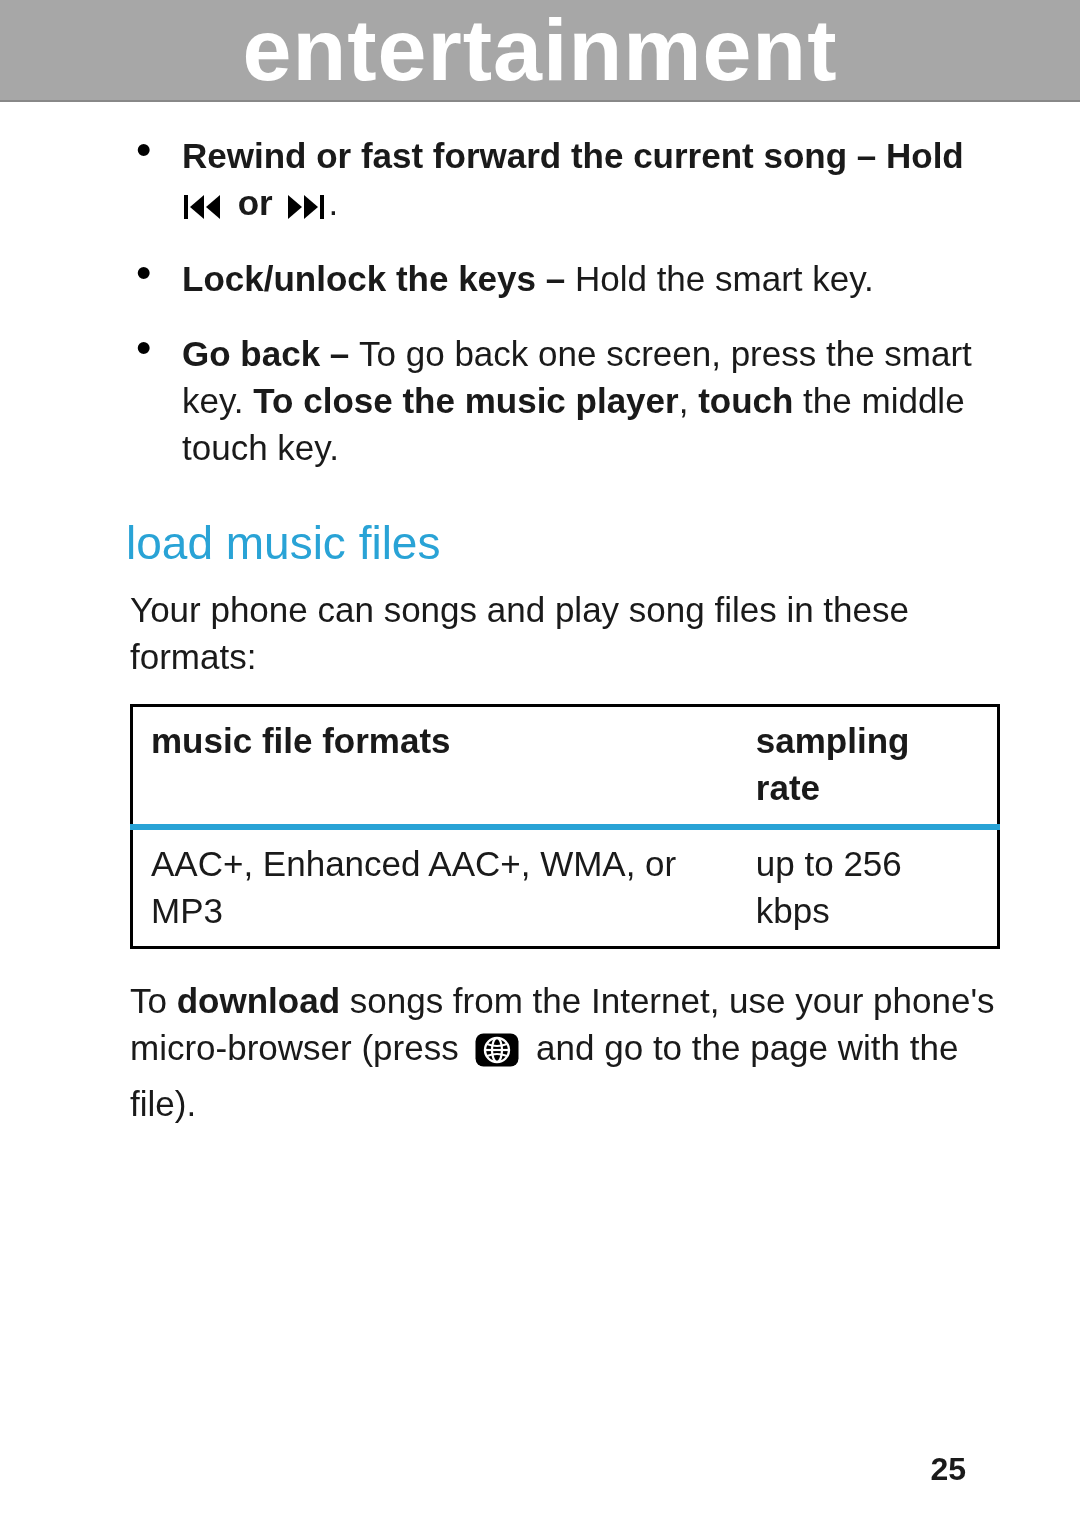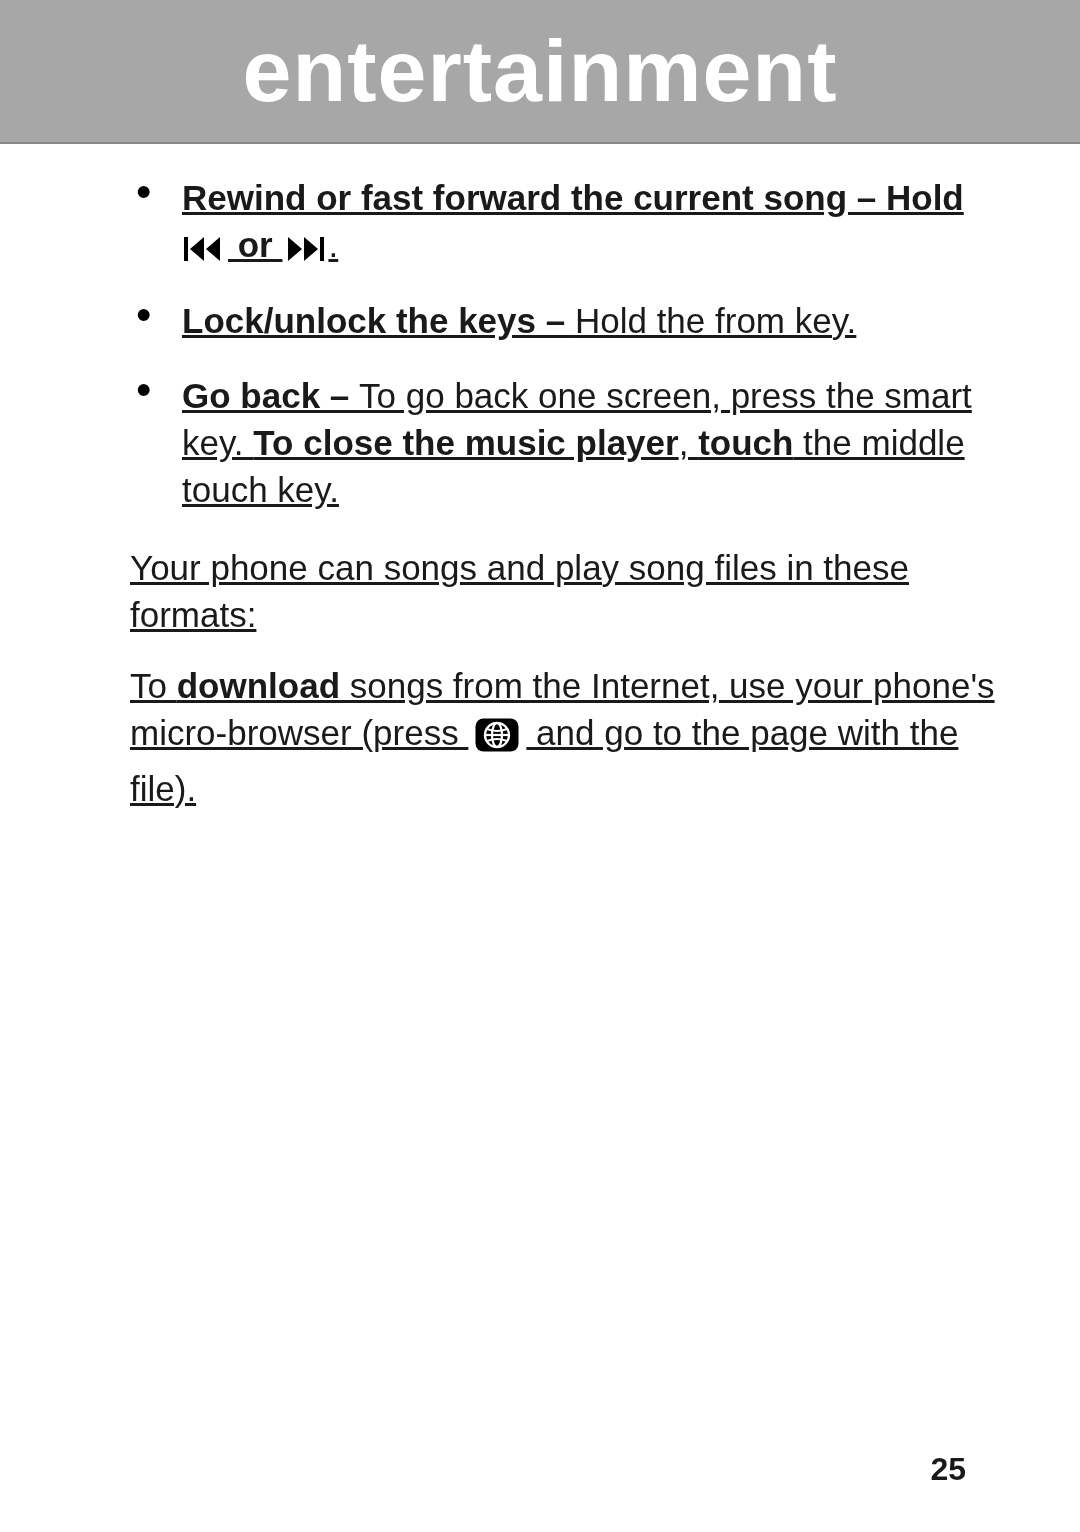--- a/index.html
+++ b/index.html
@@ -7,38 +7,37 @@
   body {
     width: 1080px;
     height: 1532px;
     font-family: Arial, Helvetica, sans-serif;
     color: #1a1a1a;
     background: #fff;
     position: relative;
   }
   .header-band {
     background: #a7a7a7;
-    height: 144px;
+    height: 102px;
     border-bottom: 2px solid #888;
     display: flex;
     align-items: center;
     justify-content: center;
   }
   .header-band h1 {
     margin: 0;
     color: #fff;
     font-weight: bold;
     font-size: 88px;
     letter-spacing: 1px;
   }
   .content {
     padding: 30px 80px 0 130px;
     font-size: 35px;
     line-height: 1.35;
-    text-decoration: underline;
   }
   ul.bullets {
     list-style: none;
     padding: 0;
     margin: 0 0 30px 0;
   }
   ul.bullets > li {
     position: relative;
     padding-left: 52px;
     margin-bottom: 28px;
@@ -114,32 +113,47 @@
             <polygon points="36,2 22,14 36,26" fill="#000"></polygon>
           </svg></span><span class="b"> or </span><span class="b"><svg class="icon-inline" width="42" height="28" viewBox="0 0 42 28">
             <polygon points="4,2 18,14 4,26" fill="#000"></polygon>
             <polygon points="20,2 34,14 20,26" fill="#000"></polygon>
             <rect x="36" y="2" width="4" height="24" fill="#000"></rect>
           </svg></span><span>.</span>
     </li>
 
 
     <li>
-      <span class="b">Lock/unlock the keys – </span><span>Hold the from key.</span>
+      <span class="b">Lock/unlock the keys – </span><span>Hold the smart key.</span>
     </li>
 
     <li>
       <span class="b">Go back – </span><span>To go back one screen, press the smart key. </span><span class="b">To close the music player</span><span>, </span><span class="b">touch</span><span> the middle touch key.</span>
     </li>
 
   </ul>
 
+  <h2 class="section">load music files</h2>
 
   <p class="body">Your phone can songs and play song files in these formats:</p>
 
+  <table class="fmt">
+    <thead>
+      <tr>
+        <th>music file formats</th>
+        <th>sampling rate</th>
+      </tr>
+    </thead>
+    <tbody>
+      <tr>
+        <td>AAC+, Enhanced AAC+, WMA, or MP3</td>
+        <td>up to 256 kbps</td>
+      </tr>
+    </tbody>
+  </table>
 
 
   <p class="body">
     <span>To </span><span class="b">download</span><span> songs from the Internet, use your phone's micro-browser (press </span><span class="globe-key"><svg width="46" height="36" viewBox="0 0 46 36">
           <rect x="1.5" y="1.5" width="43" height="33" rx="8" ry="8" fill="#000"></rect>
           <circle cx="23" cy="18" r="12" fill="none" stroke="#fff" stroke-width="2.4"></circle>
           <ellipse cx="23" cy="18" rx="5" ry="12" fill="none" stroke="#fff" stroke-width="2.2"></ellipse>
           <line x1="11" y1="18" x2="35" y2="18" stroke="#fff" stroke-width="2.2"></line>
           <path d="M13 12 Q23 16 33 12" fill="none" stroke="#fff" stroke-width="2"></path>
           <path d="M13 24 Q23 20 33 24" fill="none" stroke="#fff" stroke-width="2"></path>

